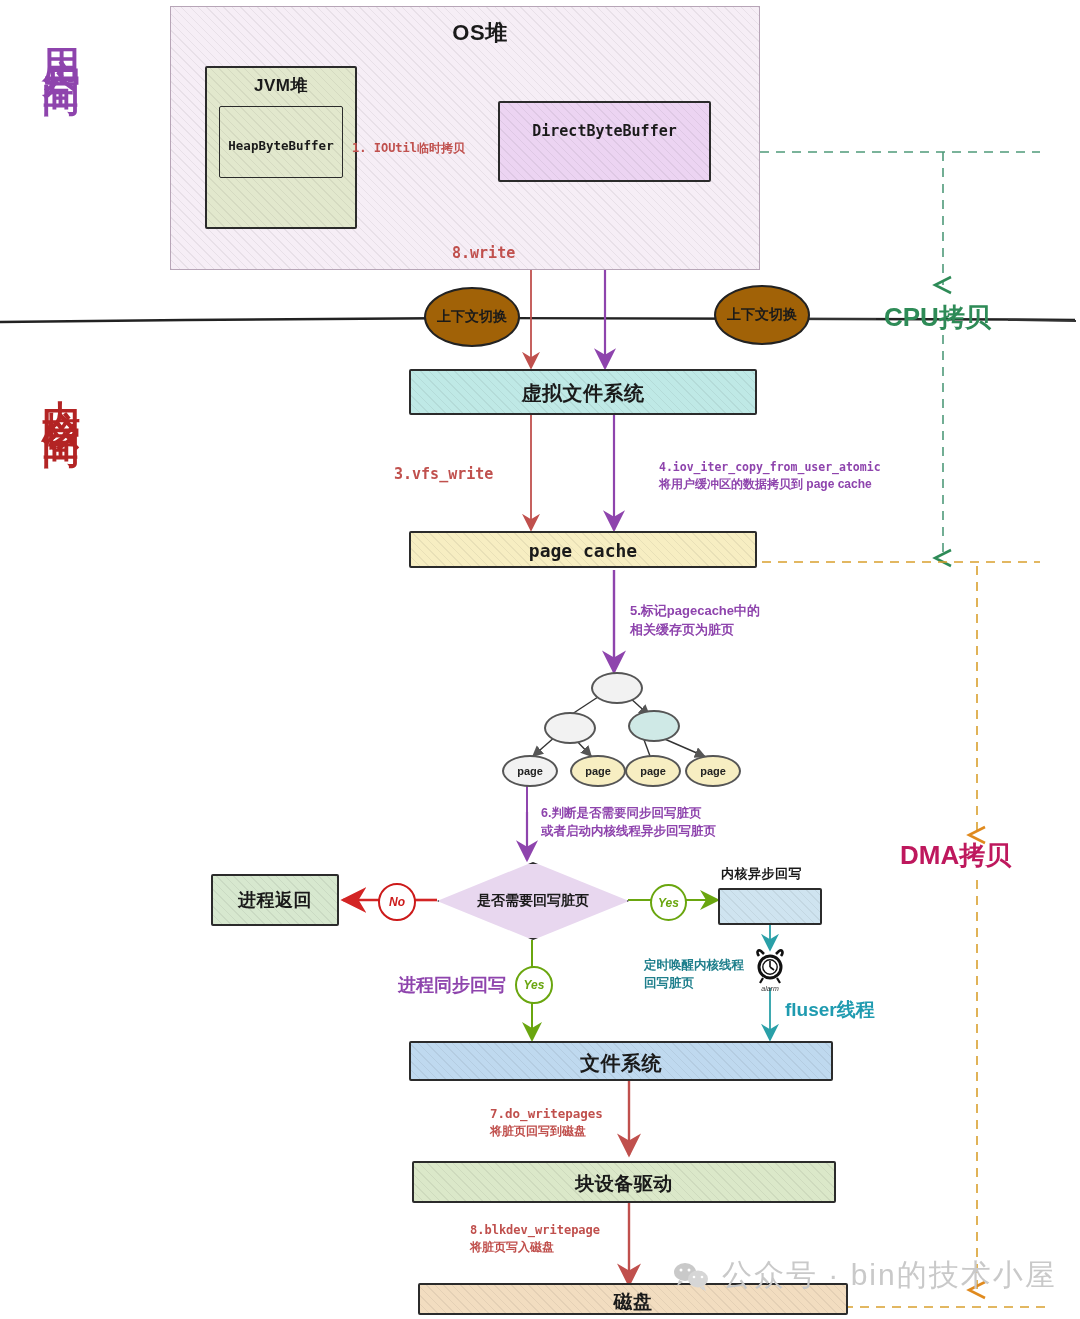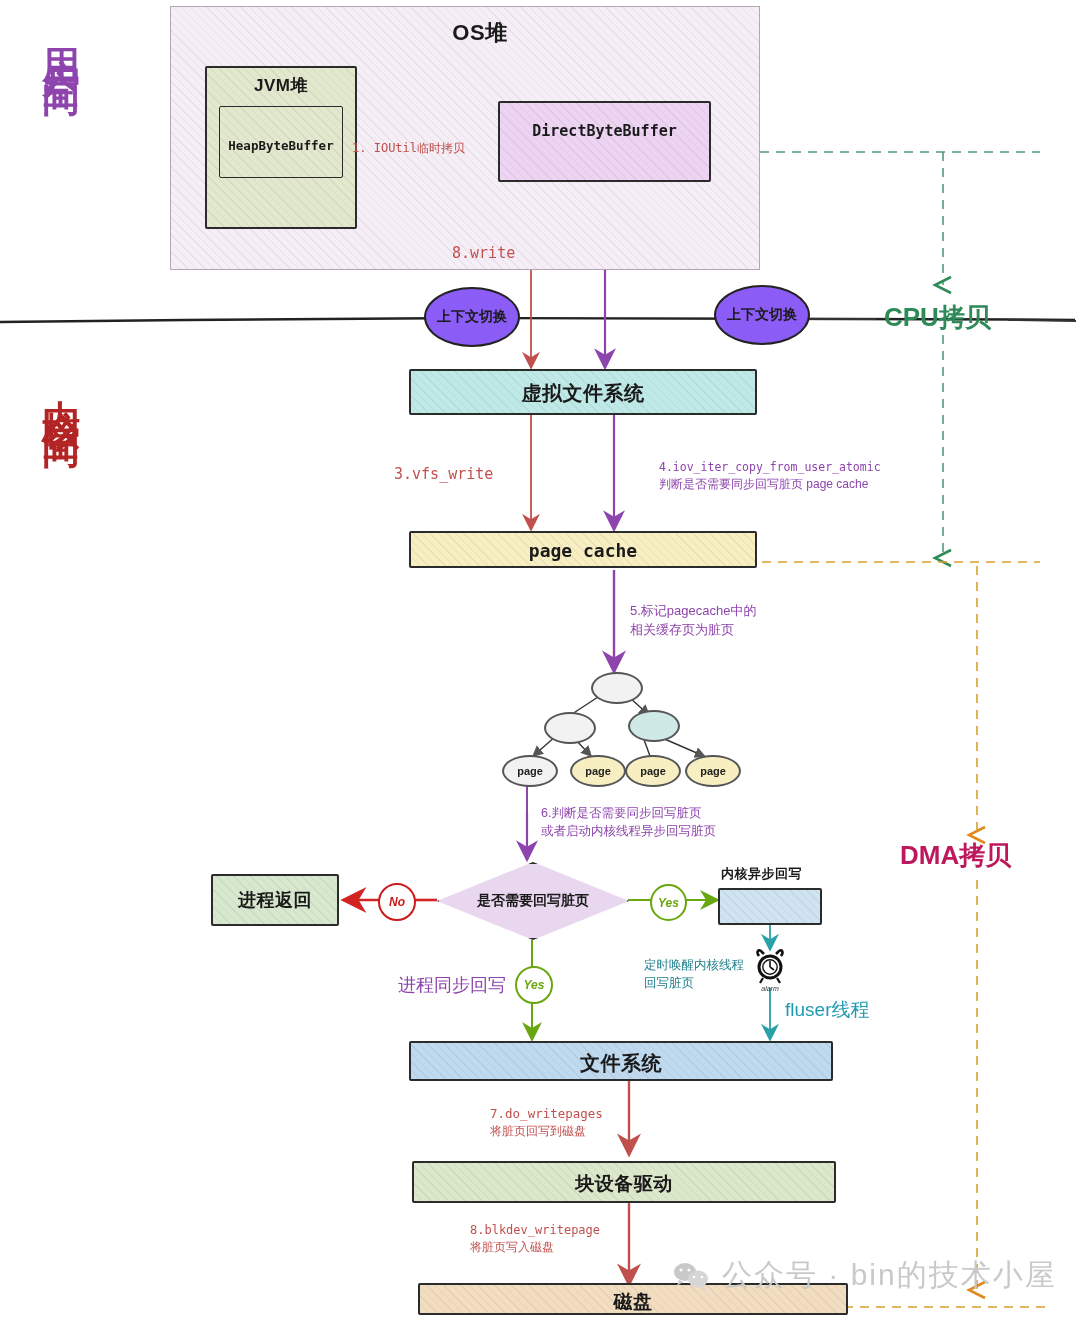--- a/index.html
+++ b/index.html
@@ -11,33 +11,33 @@
   .boxlabel{font-weight:700;color:#1a1a1a;letter-spacing:.5px;}
   .mono{font-family:"DejaVu Sans Mono","Liberation Mono",monospace;}
   .hatch{background-image:repeating-linear-gradient(45deg,rgba(0,0,0,.06) 0 1px,rgba(0,0,0,0) 1px 6px);}
 
   
   .spacelabel{writing-mode:vertical-rl;text-orientation:upright;font-size:38px;font-weight:700;
               letter-spacing:10px;line-height:1;}
 
   
   .ellipse{display:flex;align-items:center;justify-content:center;border:2px solid #222;
-           border-radius:50%;background:#8b5cf6;font-size:14px;font-weight:700;color:#1a1a1a;}
+           border-radius:50%;background:#a16207;font-size:14px;font-weight:700;color:#1a1a1a;}
 
   
   .diamond-wrap{position:absolute;}
   .diamond-shape{position:absolute;inset:0;background:#e8d7ef;border:2px solid #2b2b2b;
     clip-path:polygon(50% 0,100% 50%,50% 100%,0 50%);}
   .diamond-txt{position:absolute;inset:0;display:flex;align-items:center;justify-content:center;
     font-size:14px;font-weight:700;color:#1a1a1a;}
 
   .yesno{position:absolute;display:flex;align-items:center;justify-content:center;
          border-radius:50%;font-style:italic;font-weight:700;font-size:12px;background:#fff;}
   svg.layer{position:absolute;left:0;top:0;width:1080px;height:1319px;pointer-events:none;}
-  .ann{position:absolute;font-size:12.5px;line-height:1.45;font-weight:400;}
+  .ann{position:absolute;font-size:12.5px;line-height:1.45;font-weight:700;}
   .ann.mono{font-size:12px;}
   .wm{position:absolute;color:#c9c9c9;font-size:30px;font-weight:500;letter-spacing:2px;
       display:flex;align-items:center;gap:10px;}
   .node-ellipse{position:absolute;border:2px solid #555;border-radius:50%;
       display:flex;align-items:center;justify-content:center;font-size:11px;font-weight:700;color:#222;}
 </style>
 </head>
 <body>
 
 <div id="stage">
@@ -155,21 +155,21 @@
 
   <div class="abs" style="left:884px;top:300px;font-size:26px;font-weight:700;color:#2e8b57;">CPU拷贝</div>
 
   <div class="abs hatch box" style="left:409px;top:369px;width:348px;height:46px;background-color:#bfe9e6;"></div>
   <div class="abs boxlabel" style="left:409px;top:380px;width:348px;text-align:center;font-size:20px;">虚拟文件系统</div>
 
   <div class="abs ann mono" style="left:394px;top:464px;color:#c0504d;font-size:15px;">3.vfs_write</div>
 
   <div class="abs ann" style="left:627px;top:459px;color:#8e44ad;margin-left:32px;">
     <div class="mono" style="font-size:11.5px;">4.iov_iter_copy_from_user_atomic</div>
-    <div style="font-size:12px;">判断是否需要同步回写脏页 page cache</div>
+    <div style="font-size:12px;">将用户缓冲区的数据拷贝到 page cache</div>
   </div>
 
   <div class="abs hatch box" style="left:409px;top:531px;width:348px;height:37px;background-color:#f7eec2;"></div>
   <div class="abs mono" style="left:409px;top:540px;width:348px;text-align:center;font-size:18px;font-weight:700;color:#1a1a1a;">page cache</div>
 
   <div class="abs ann" style="left:630px;top:602px;color:#8e44ad;">
     <div style="font-size:13px;">5.标记pagecache中的</div>
     <div style="font-size:13px;">相关缓存页为脏页</div>
   </div>
 

